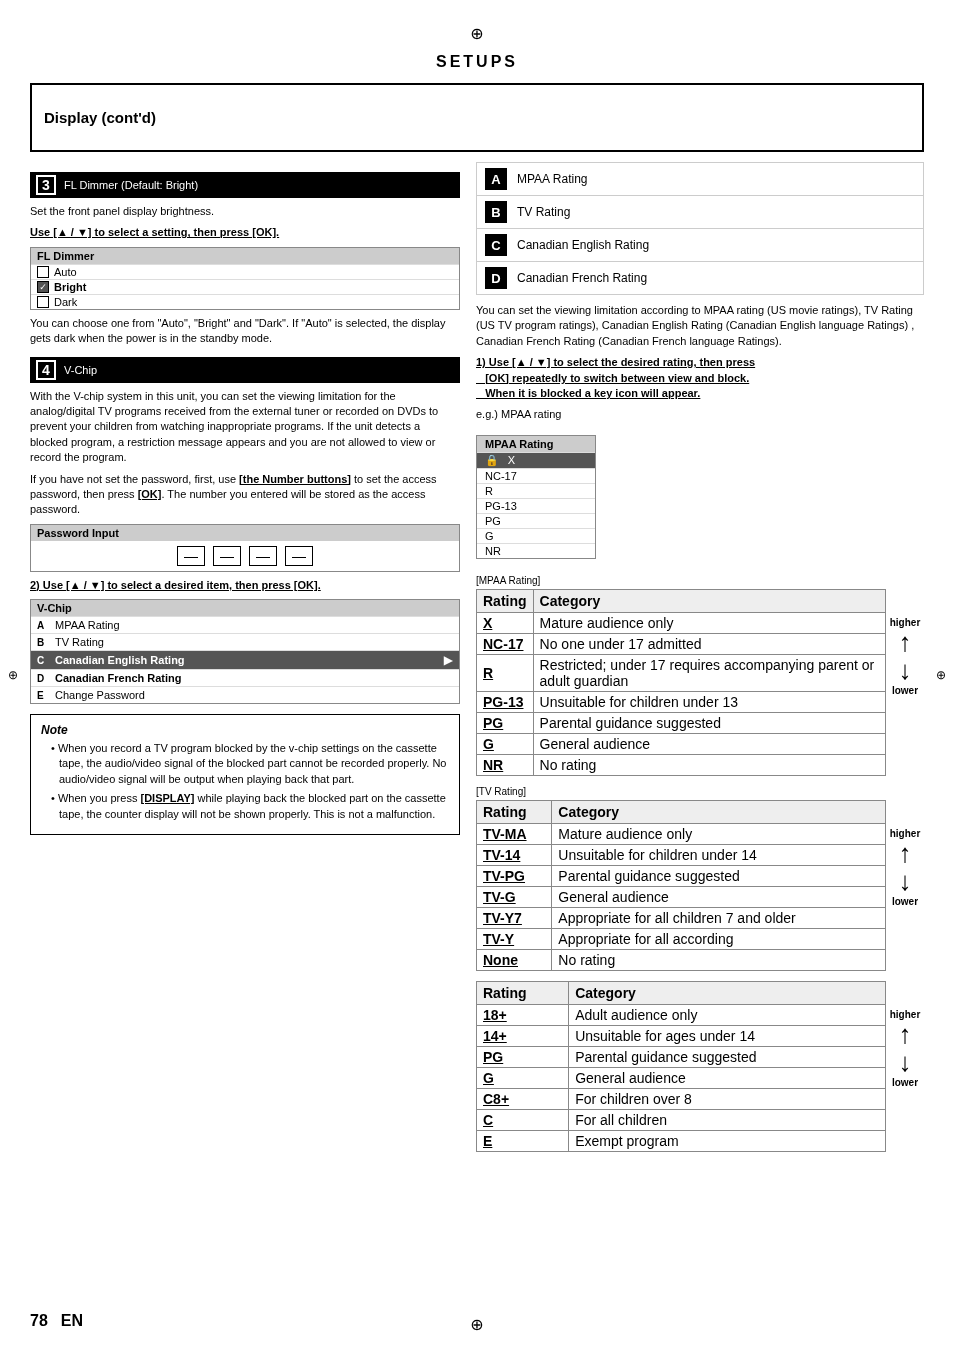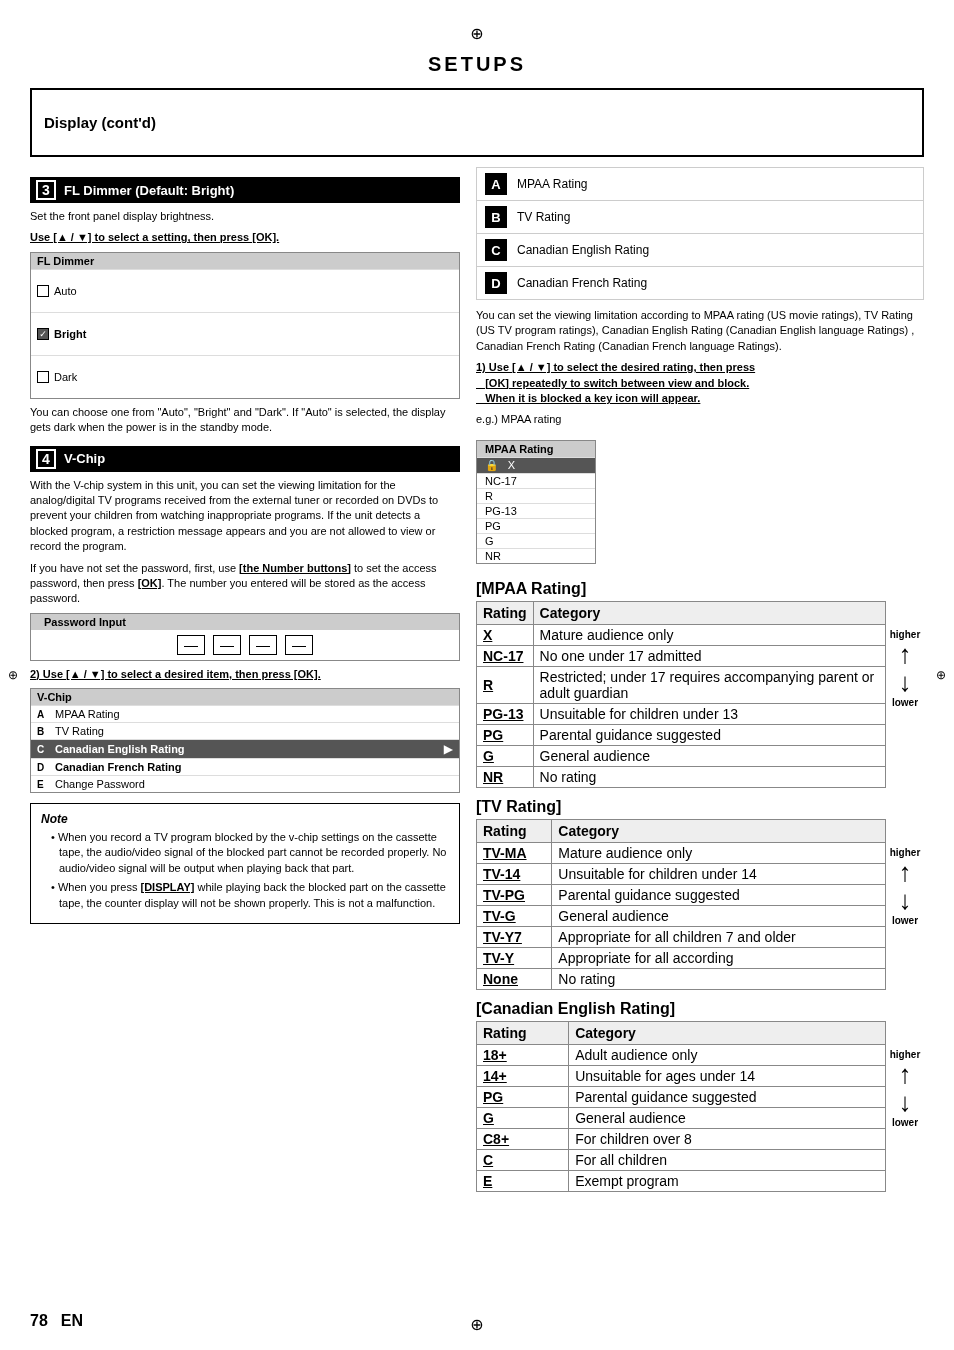--- a/index.html
+++ b/index.html
@@ -14,21 +14,21 @@
     }
     .page {
       width: 954px;
       min-height: 1350px;
       padding: 20px 30px;
       position: relative;
     }
     
     .page-header {
       text-align: center;
-      font-size: 20px;
+      font-size: 16px;
       font-weight: bold;
       letter-spacing: 3px;
       margin-bottom: 12px;
       margin-top: 10px;
     }
     .section-title {
       font-size: 15px;
       font-weight: bold;
     }
     
@@ -59,39 +59,39 @@
       margin-right: 8px;
       border: 2px solid #fff;
       width: 20px;
       height: 20px;
       display: flex;
       align-items: center;
       justify-content: center;
       border-radius: 0;
     }
     .num-title {
-      font-size: 13px;
-      font-weight: bold;
+      font-size: 11px;
+      font-weight: normal;
     }
     
     .fl-table {
       border: 1px solid #888;
       margin: 6px auto;
       font-size: 11px;
       min-width: 140px;
     }
     .fl-table-header {
       background: #ccc;
       padding: 2px 6px;
       font-weight: bold;
     }
     .fl-table-row {
       display: flex;
       align-items: center;
-      padding: 15px 6px;
+      padding: 1px 6px;
       border-top: 1px solid #ddd;
     }
     .fl-checkbox {
       width: 12px;
       height: 12px;
       border: 1px solid #000;
       margin-right: 5px;
       display: inline-flex;
       align-items: center;
       justify-content: center;
@@ -185,22 +185,22 @@
       align-items: center;
       justify-content: center;
       margin-right: 10px;
       flex-shrink: 0;
     }
     
     .rating-section {
       margin-top: 10px;
     }
     .rating-section-title {
-      font-weight: bold;
-      font-size: 16px;
+      font-weight: normal;
+      font-size: 10px;
       margin-bottom: 3px;
     }
     .rating-table {
       width: 100%;
       border-collapse: collapse;
       font-size: 14px;
       position: relative;
     }
     .rating-table th {
       border: 1px solid #888;
@@ -239,21 +239,21 @@
     }
     
     .pwd-box {
       border: 1px solid #888;
       margin: 6px auto;
       font-size: 11px;
       min-width: 200px;
     }
     .pwd-header {
       background: #ccc;
-      padding: 2px 13px;
+      padding: 2px 6px;
       font-weight: bold;
     }
     .pwd-row {
       display: flex;
       gap: 8px;
       padding: 5px 10px;
       justify-content: center;
     }
     .pwd-cell {
       border: 1px solid #000;
@@ -531,21 +531,20 @@
             <span>higher</span>
             <span style="font-size:26px;line-height:1.1;">↑</span>
             <span style="font-size:26px;line-height:1.1;">↓</span>
             <span>lower</span>
           </div>
         </div>
       </div>
 
       
       <div class="rating-section">
-        <div class="rating-section-title">[Canadian English Rating]</div>
         <div style="display:flex;align-items:flex-start;position:relative;">
           <table class="rating-table" style="flex:1;">
             <thead>
               <tr>
                 <th>Rating</th>
                 <th>Category</th>
               </tr>
             </thead>
             <tbody>
               <tr>

